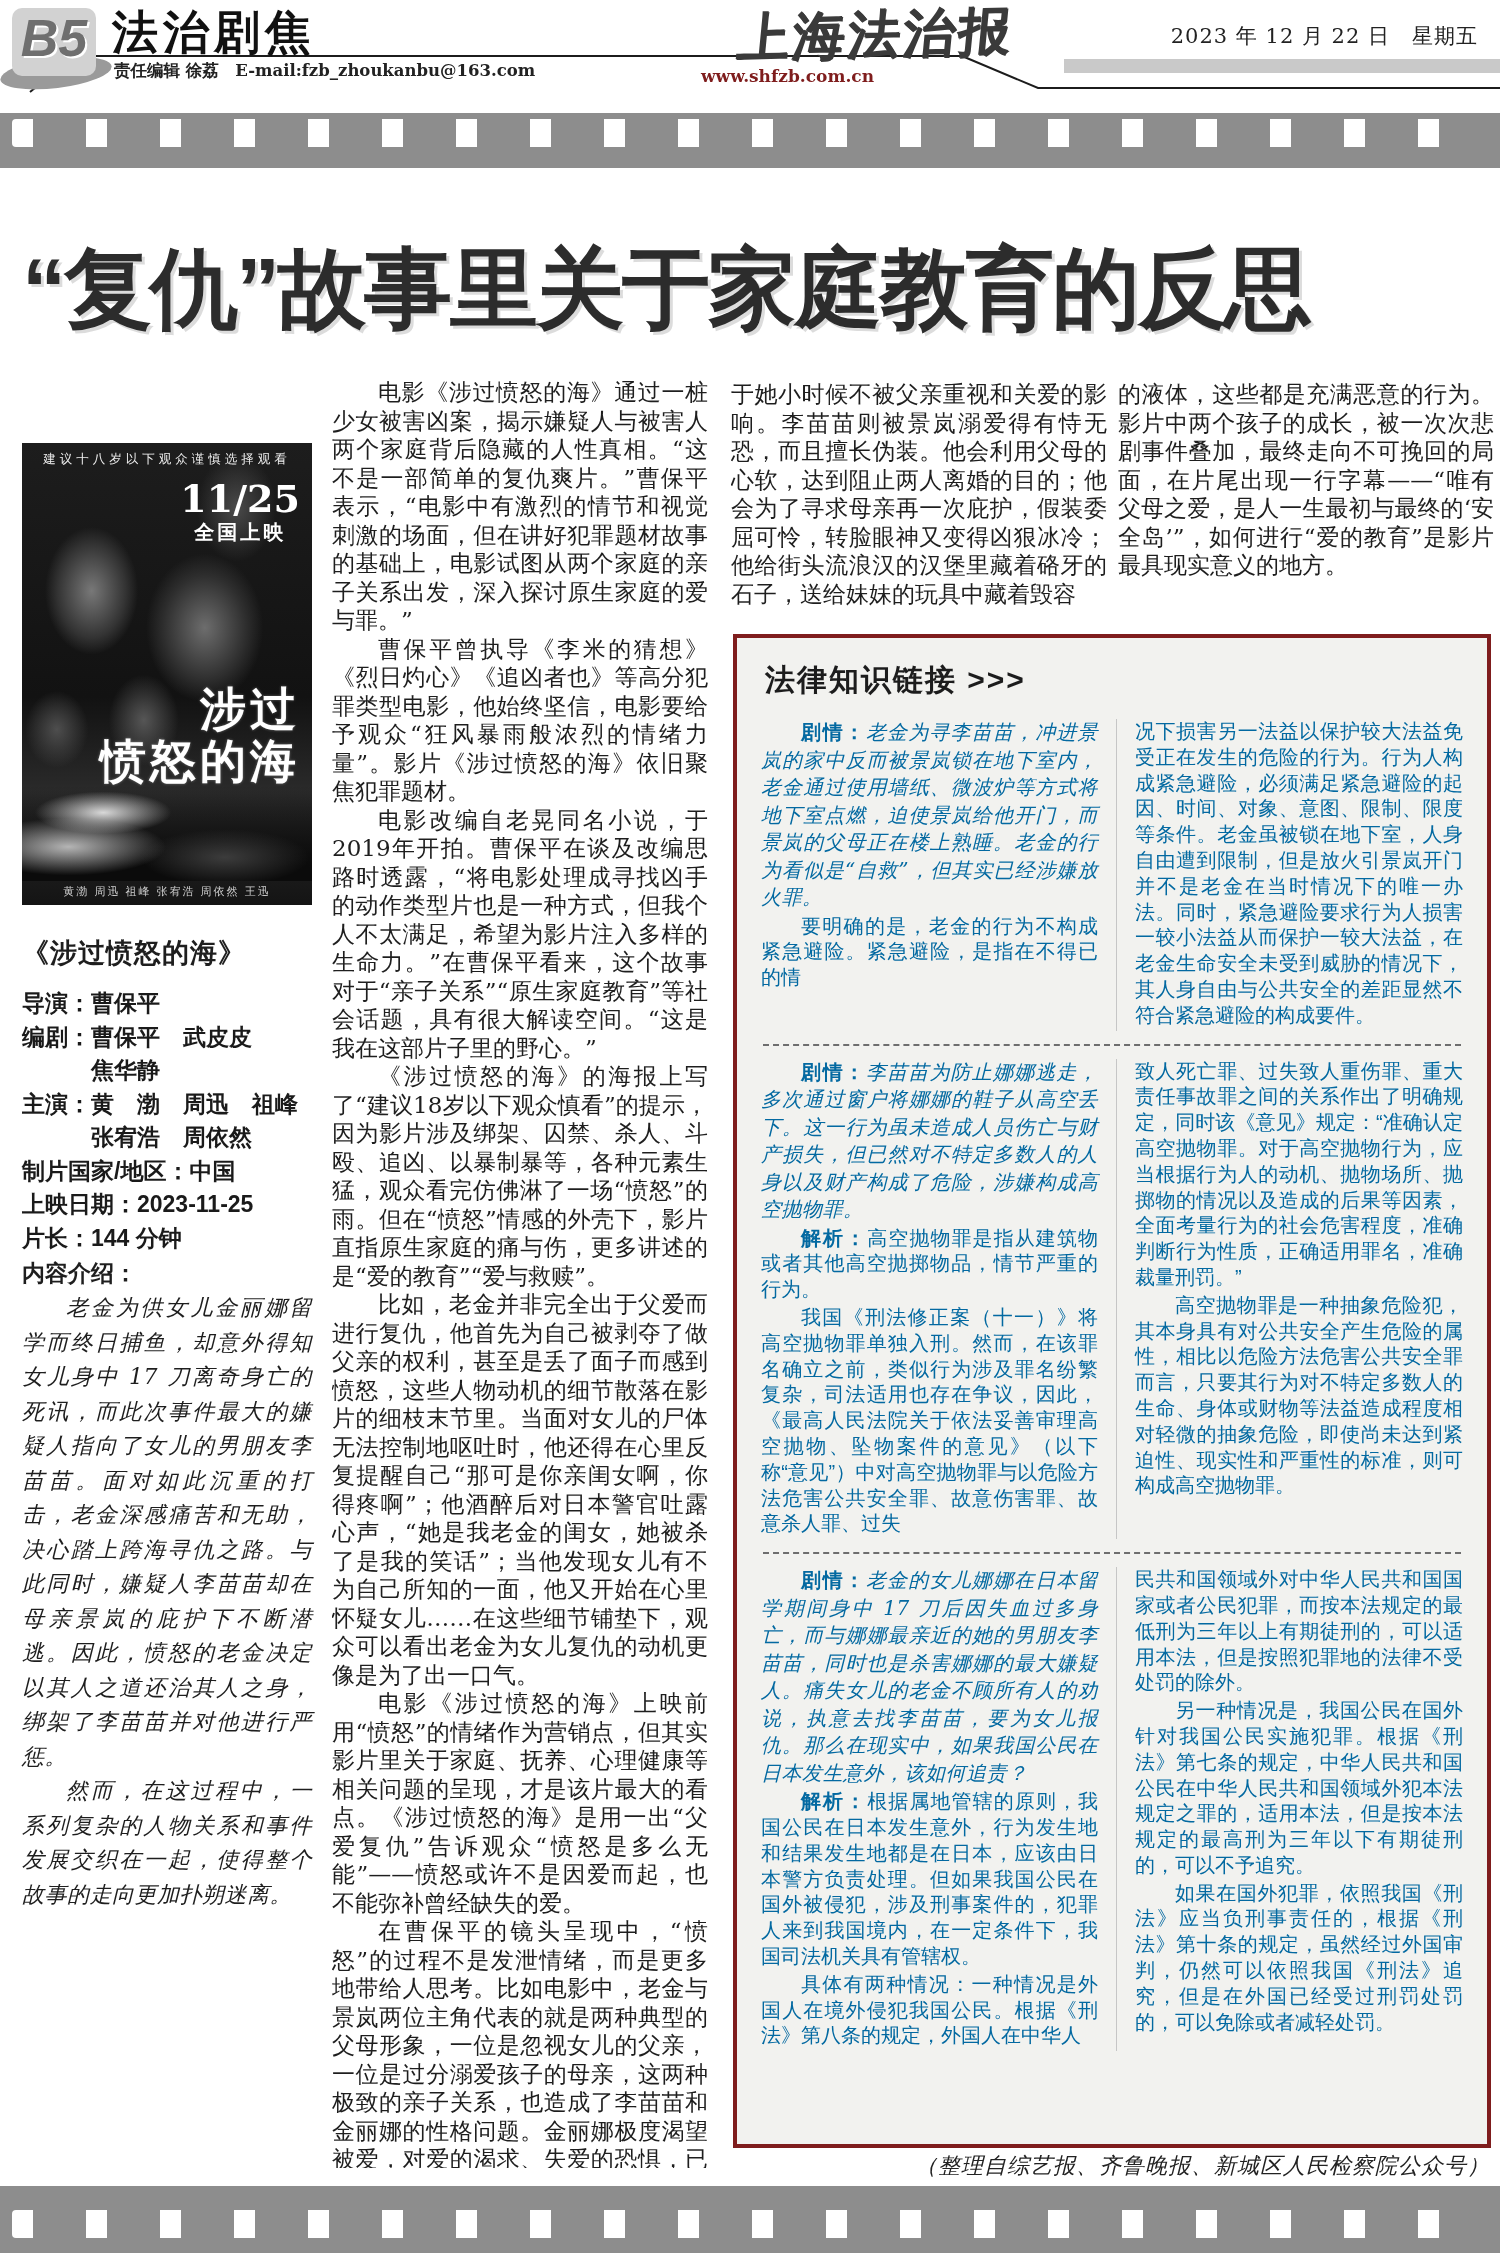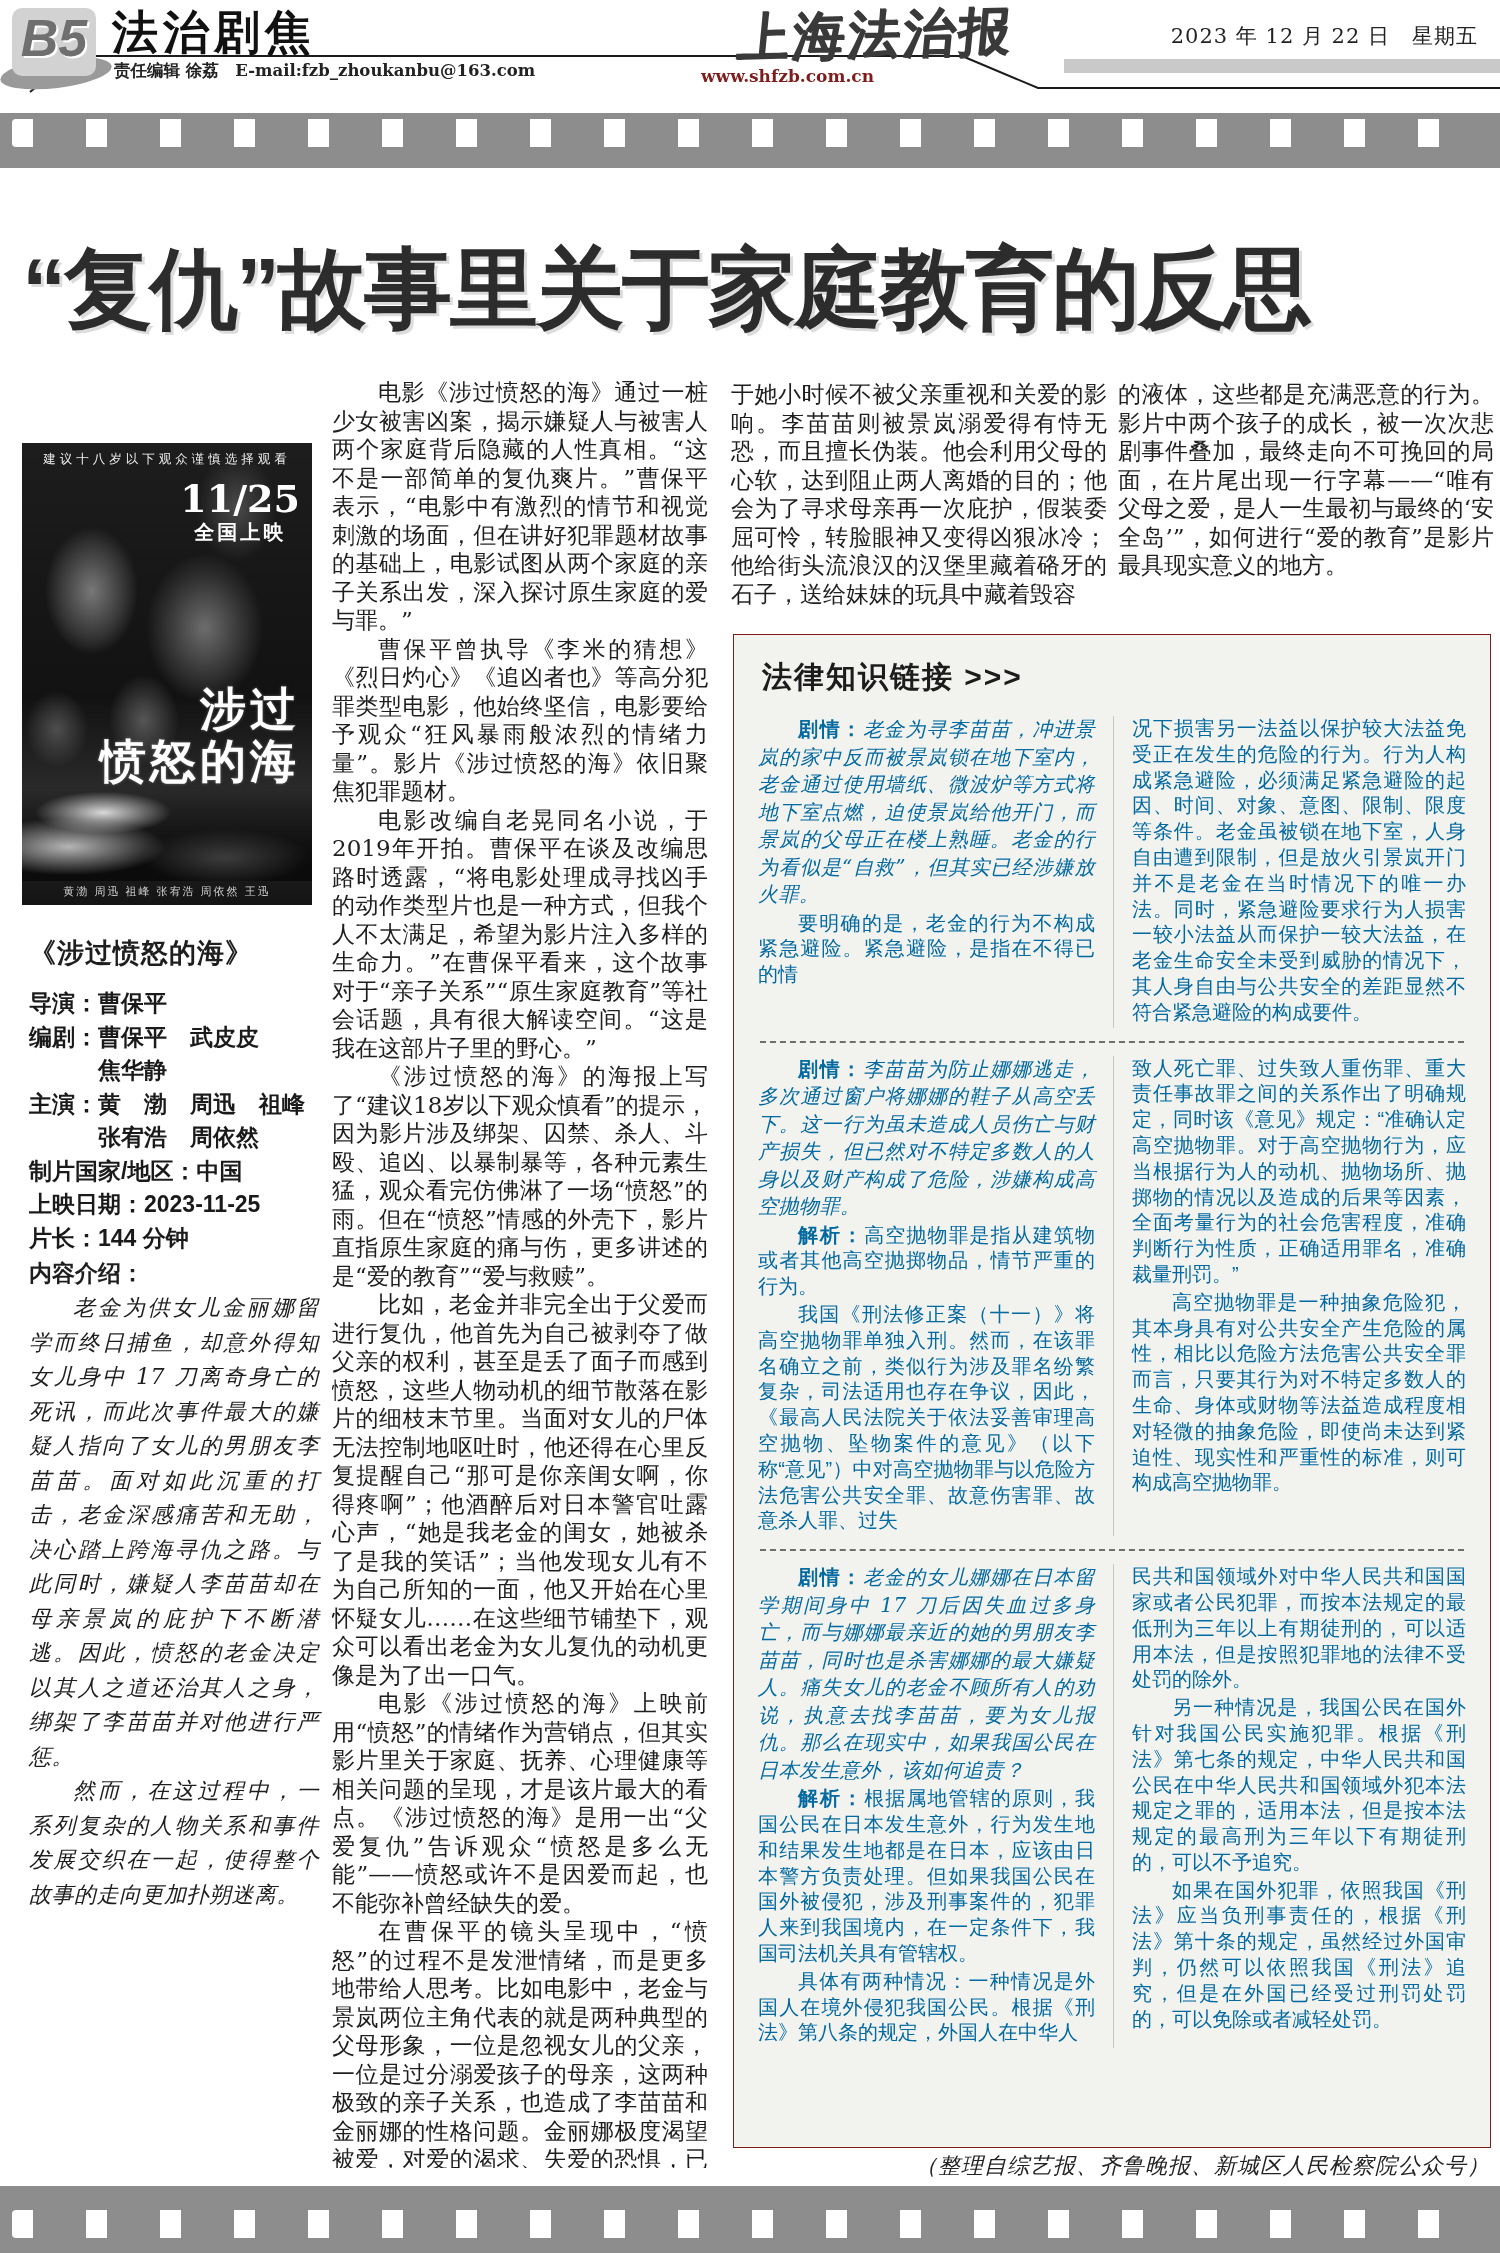--- a/index.html
+++ b/index.html
@@ -59,29 +59,29 @@
   .p-warning{position:absolute;left:0;top:8px;width:100%;text-align:center;
       font-family:"Liberation Sans",sans-serif;font-size:12.5px;letter-spacing:4px;color:#eee;white-space:nowrap;}
   .p-badge{position:absolute;right:12px;top:36px;text-align:center;}
   .p-date{font-size:38px;font-weight:900;line-height:40px;}
   .p-release{font-size:20px;letter-spacing:3px;font-weight:bold;}
   .p-title{position:absolute;right:12px;bottom:118px;text-align:right;font-weight:900;
       font-size:46px;line-height:52px;letter-spacing:4px;text-shadow:0 0 3px rgba(255,255,255,.35);}
   .p-credits{position:absolute;left:0;bottom:6px;width:100%;text-align:center;
       font-family:"Liberation Sans",sans-serif;font-size:11px;color:#cfcfcf;letter-spacing:2px;}
   
-  .film-info{position:absolute;left:7px;top:560px;width:290px;font-family:"Liberation Sans","DejaVu Sans",sans-serif;}
+  .film-info{position:absolute;left:0;top:560px;width:290px;font-family:"Liberation Sans","DejaVu Sans",sans-serif;}
   .film-info h3{margin:0 0 16px 0;font-size:27px;font-weight:900;letter-spacing:1px;}
   .fi-row{font-size:23px;font-weight:600;line-height:33.5px;color:#1a1a1a;}
   .intro-label{font-size:23px;font-weight:700;line-height:36px;}
   .kaiti{font-family:"DejaVu Serif","Liberation Serif",serif;font-style:italic;letter-spacing:0.5px;}
   .intro p{margin:0;font-size:22px;line-height:34.5px;text-align:justify;}
   
   .legal-box{position:absolute;left:733px;top:634px;width:758px;height:1514px;box-sizing:border-box;
-      background:#f2f2ef;border:1px solid #7f1d1d;padding:18px 24px;overflow:hidden;}
+      background:#f2f2ef;border:4px solid #7f1d1d;padding:18px 24px;overflow:hidden;}
   .legal-box h2{margin:4px 0 18px 4px;font-family:"Liberation Sans",sans-serif;font-weight:900;font-size:30px;letter-spacing:2px;color:#1c1c1c;}
   .band{display:flex;}
   .bcol{box-sizing:border-box;}
   .bleft{width:355px;padding-right:18px;}
   .bright{flex:1;padding-left:18px;border-left:1px solid #c6c6c6;}
   .band p{margin:0 0 2px 0;text-align:justify;font-family:"Liberation Sans","DejaVu Sans",sans-serif;
       font-size:20px;line-height:25.8px;color:#0369a1;}
   .band p.kaiti{font-family:"DejaVu Serif","Liberation Serif",serif;font-style:italic;
       font-size:20px;line-height:27.5px;letter-spacing:0.5px;}
   .lbl{font-family:"Liberation Sans",sans-serif;font-style:normal;font-weight:900;letter-spacing:1px;}

